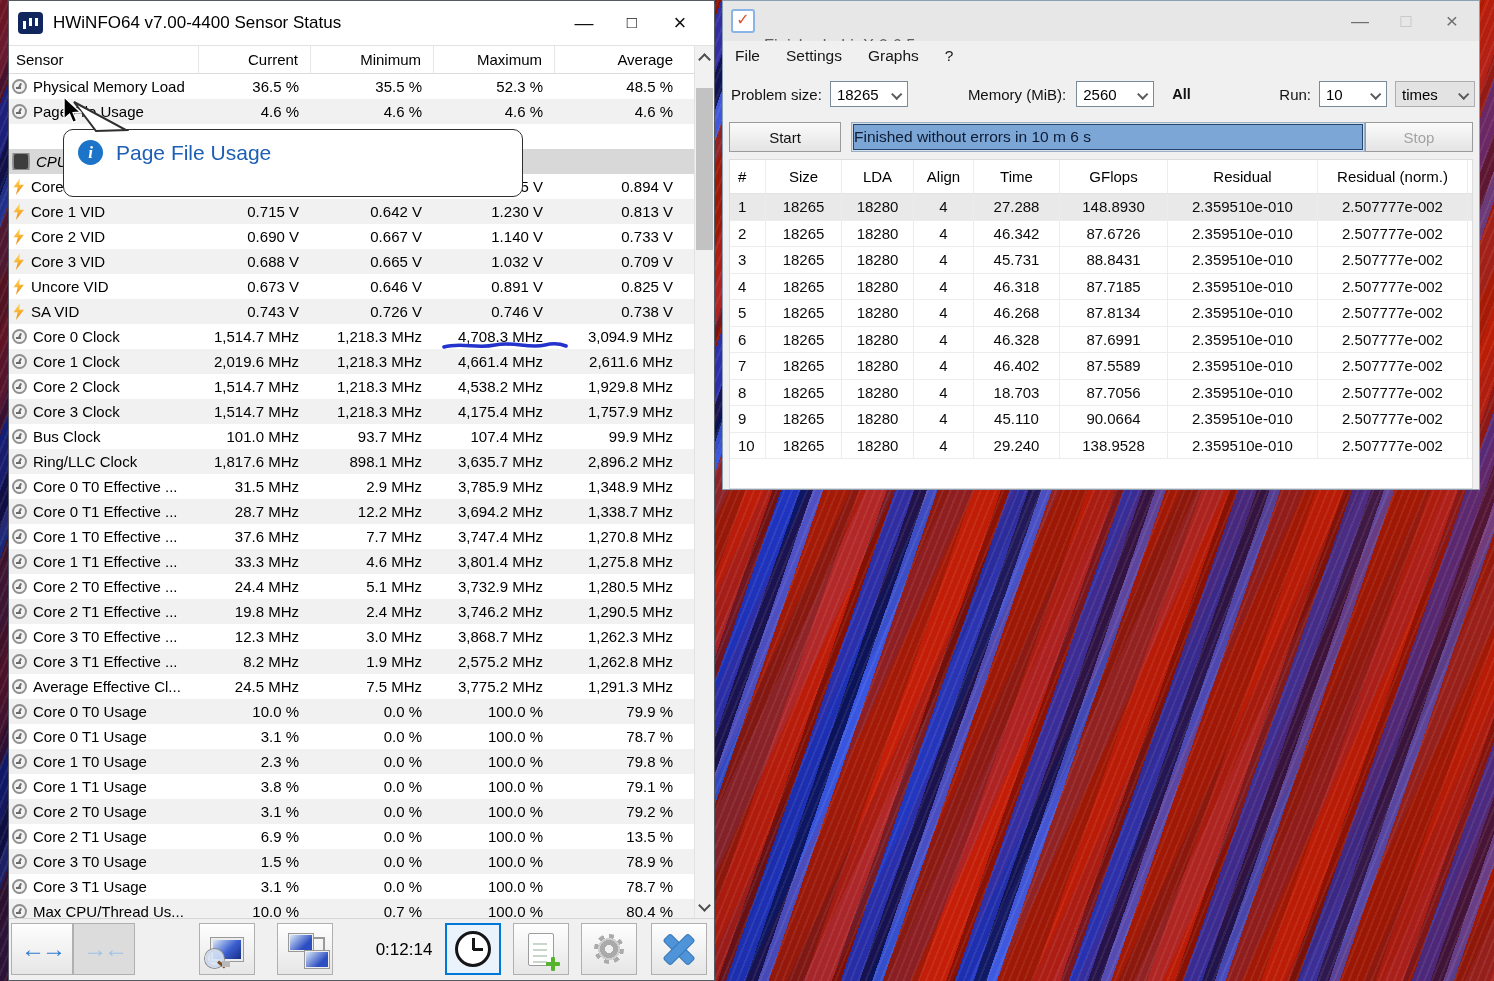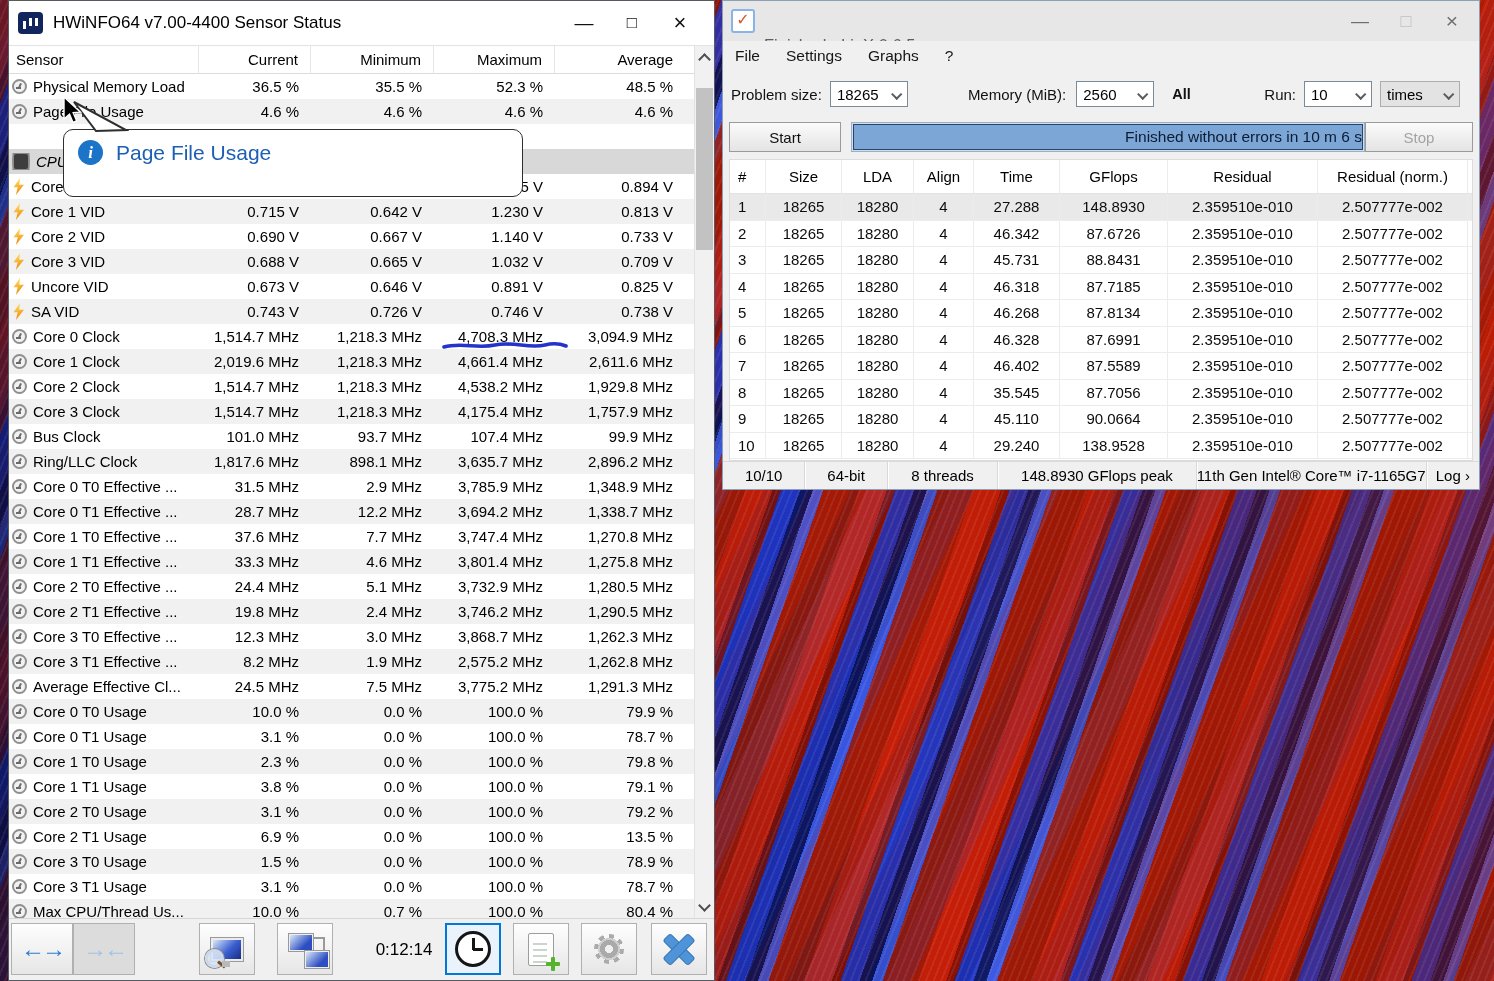--- a/index.html
+++ b/index.html
@@ -118,21 +118,21 @@
   .combo{height:26px;background:#fff;border:1px solid #7a8a99;display:flex;align-items:center;box-sizing:border-box;padding-left:6px;position:relative;margin-right:8px;}
   .combo .caret{position:absolute;right:7px;top:9px;width:6px;height:6px;border-right:2px solid #5a5a5a;border-bottom:2px solid #5a5a5a;transform:rotate(45deg) translateY(-1px);}
   .combo.gray{background:#e3e3e3;border-color:#adadad;}
   .cb-psize{width:78px;} .cb-mem{width:78px;margin-left:2px;} .cb-run{width:68px;} .cb-times{width:80px;margin-right:0;}
   .sp{flex:none;}
   .lx-btnrow{height:40px;display:flex;align-items:center;flex:none;padding:0 6px;}
   .btn{height:30px;border:1px solid #9a9a9a;background:linear-gradient(#fbfbfb,#e4e4e4);display:flex;align-items:center;justify-content:center;box-sizing:border-box;color:#111;}
   .btn-start{width:112px;margin-right:10px;}
   .btn-stop{width:108px;margin-left:0;color:#a3a3a3;}
   .progress{flex:1;height:30px;border:1px solid #9ab0c6;background:#d6dde5;box-sizing:border-box;padding:1px;}
-  .progress-fill{width:100%;height:100%;background:#7ba6d6;border:1.5px solid #24456f;box-sizing:border-box;display:flex;align-items:center;justify-content:flex-end;color:#0d1b33;font-size:15.5px;}
+  .progress-fill{width:100%;height:100%;background:#7ba6d6;border:1.5px solid #24456f;box-sizing:border-box;display:flex;align-items:center;justify-content:flex-start;color:#0d1b33;font-size:15.5px;}
   .lx-table{flex:1;margin:2px 6px 0 6px;background:#fff;border:1px solid #dcdcdc;overflow:hidden;display:flex;flex-direction:column;}
   .lx-hrow,.lx-row{display:flex;flex:none;}
   .lx-hrow{height:33px;border-bottom:1px solid #e3e3e3;align-items:center;}
   .lx-row{height:25.5px;border-bottom:1px solid #ececec;align-items:center;}
   .lx-row.sel{background:#e9e9e9;}
   .lx-c{height:100%;display:flex;align-items:center;justify-content:center;border-right:1px solid #ececec;box-sizing:border-box;white-space:nowrap;font-size:15px;color:#0c0c0c;}
   .lx-hrow .lx-c{color:#000;}
   .lx-col0{width:36px;justify-content:flex-start;padding-left:8px;}
   .lx-col1{width:76px;} .lx-col2{width:72px;} .lx-col3{width:60px;} .lx-col4{width:86px;}
   .lx-col5{width:108px;} .lx-col6{width:150px;} .lx-col7{width:150px;}
@@ -585,21 +585,21 @@
       <span>2560</span>
         <span class="caret"></span>
     </div>
     <span class="lx-label sp" style="margin-left:10px;font-weight:bold;font-size:14.5px">All</span>
     <span style="flex:1"></span>
     <span class="lx-label sp">Run:</span>
     <div class="combo cb-run sp">
       <span>10</span>
         <span class="caret"></span>
     </div>
-    <div class="combo gray cb-times sp" style="margin-right:19px">
+    <div class="combo gray cb-times sp" style="margin-right:4px">
       <span>times</span>
         <span class="caret"></span>
     </div>
   </div>
 
   <div class="lx-btnrow">
     <div class="btn btn-start">Start</div>
     <div class="progress">
       <div class="progress-fill">
           <span>Finished without errors in 10 m 6 s</span>
@@ -696,21 +696,21 @@
           <div class="lx-c lx-col5">87.5589</div>
           <div class="lx-c lx-col6">2.359510e-010</div>
           <div class="lx-c lx-col7">2.507777e-002</div>
           <div class="lx-c lx-colf"></div>
         </div>
         <div class="lx-row">
           <div class="lx-c lx-col0">8</div>
           <div class="lx-c lx-col1">18265</div>
           <div class="lx-c lx-col2">18280</div>
           <div class="lx-c lx-col3">4</div>
-          <div class="lx-c lx-col4">35.545</div>
+          <div class="lx-c lx-col4">18.703</div>
           <div class="lx-c lx-col5">87.7056</div>
           <div class="lx-c lx-col6">2.359510e-010</div>
           <div class="lx-c lx-col7">2.507777e-002</div>
           <div class="lx-c lx-colf"></div>
         </div>
         <div class="lx-row">
           <div class="lx-c lx-col0">9</div>
           <div class="lx-c lx-col1">18265</div>
           <div class="lx-c lx-col2">18280</div>
           <div class="lx-c lx-col3">4</div>
@@ -727,21 +727,13 @@
           <div class="lx-c lx-col3">4</div>
           <div class="lx-c lx-col4">29.240</div>
           <div class="lx-c lx-col5">138.9528</div>
           <div class="lx-c lx-col6">2.359510e-010</div>
           <div class="lx-c lx-col7">2.507777e-002</div>
           <div class="lx-c lx-colf"></div>
         </div>
       </div>
   </div>
 
-  <div class="lx-status">
-      <div class="st st0">10/10</div>
-      <div class="st st1">64-bit</div>
-      <div class="st st2">8 threads</div>
-      <div class="st st3">148.8930 GFlops peak</div>
-      <div class="st st4">11th Gen Intel® Core™ i7-1165G7</div>
-      <div class="st st5">Log ›</div>
-    </div>
 </div>
 
 </body></html>

